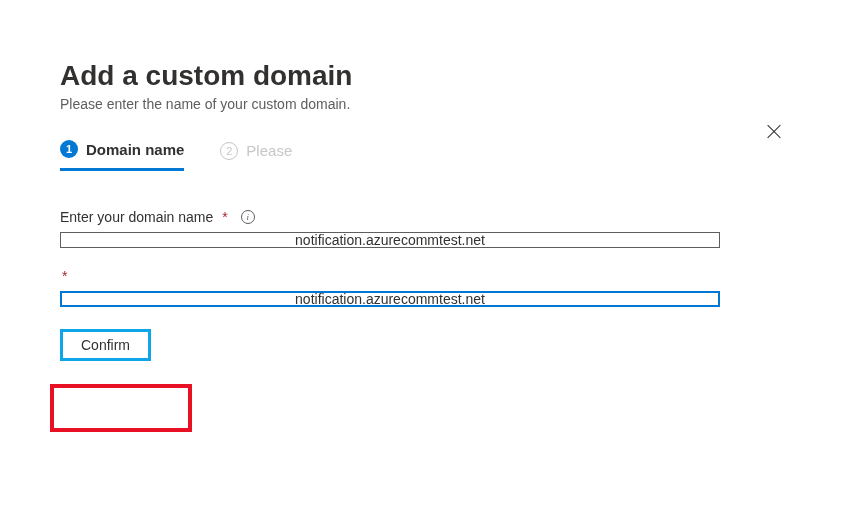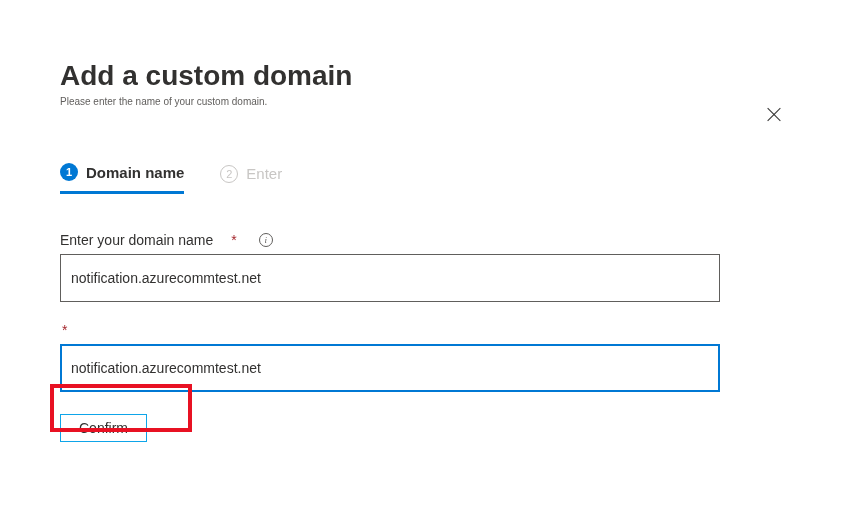--- a/index.html
+++ b/index.html
@@ -11,32 +11,32 @@
       font-family: "Segoe UI", -apple-system, BlinkMacSystemFont, sans-serif;
       background: #ffffff;
       width: 842px;
       height: 523px;
       padding: 60px 60px 0 60px;
       position: relative;
     }
     .header-row {
       display: flex;
       justify-content: space-between;
-      align-items: center;
+      align-items: flex-end;
     }
     .title {
       font-size: 28px;
       font-weight: 600;
       color: #323130;
       margin-bottom: 4px;
     }
     .subtitle {
-      font-size: 10px;
+      font-size: 14px;
       color: #605e5c;
-      margin-bottom: 56px;
+      margin-bottom: 28px;
     }
     .close-btn {
       cursor: pointer;
       width: 16px;
       height: 16px;
       margin-top: 6px;
       position: relative;
     }
     .close-btn::before, .close-btn::after {
       content: "";
@@ -95,21 +95,21 @@
 
     .form-area {
       margin-top: 38px;
     }
     .field-label {
       font-size: 14px;
       color: #323130;
       margin-bottom: 6px;
       display: flex;
       align-items: center;
-      gap: 16px;
+      gap: 7px;
     }
     .required-star {
       color: #a4262c;
       margin-left: 2px;
     }
     .info-icon {
       width: 14px;
       height: 14px;
       border: 1px solid #605e5c;
       border-radius: 50%;
@@ -117,36 +117,37 @@
       align-items: center;
       justify-content: center;
       font-size: 9px;
       color: #605e5c;
       margin-left: 6px;
       font-style: italic;
       font-family: Georgia, serif;
     }
     .text-input {
       width: 660px;
-      height: 48px;
+      height: 16px;
       border: 1px solid #605e5c;
       padding: 4px 10px;
       font-size: 14px;
       font-family: inherit;
       color: #323130;
       outline: none;
       margin-bottom: 20px;
+      text-align: center;
     }
     .text-input.focused {
       border: 2px solid #0078d4;
       padding: 3px 9px;
     }
     .confirm-btn {
       background: #ffffff;
-      border: 1px solid #0ea5e9;
+      border: 3px solid #0ea5e9;
       padding: 5px 18px;
       font-size: 14px;
       font-family: inherit;
       color: #323130;
       cursor: pointer;
       margin-top: 2px;
     }
     .highlight-box {
       position: absolute;
       border: 4px solid #e81123;
@@ -168,21 +169,21 @@
   <div class="close-btn"></div>
 </div>
 
 <div class="steps">
   <div class="step active">
     <div class="step-circle">1</div>
     <div class="step-label">Domain name</div>
   </div>
   <div class="step inactive">
     <div class="step-circle">2</div>
-    <div class="step-label">Enter</div>
+    <div class="step-label">Please</div>
   </div>
 </div>
 
 <div class="form-area">
   <div class="field-label">
     <span>Enter your domain name</span>
     <span class="required-star">*</span>
     <span class="info-icon">i</span>
   </div>
   <input type="text" class="text-input" value="notification.azurecommtest.net" style="">

